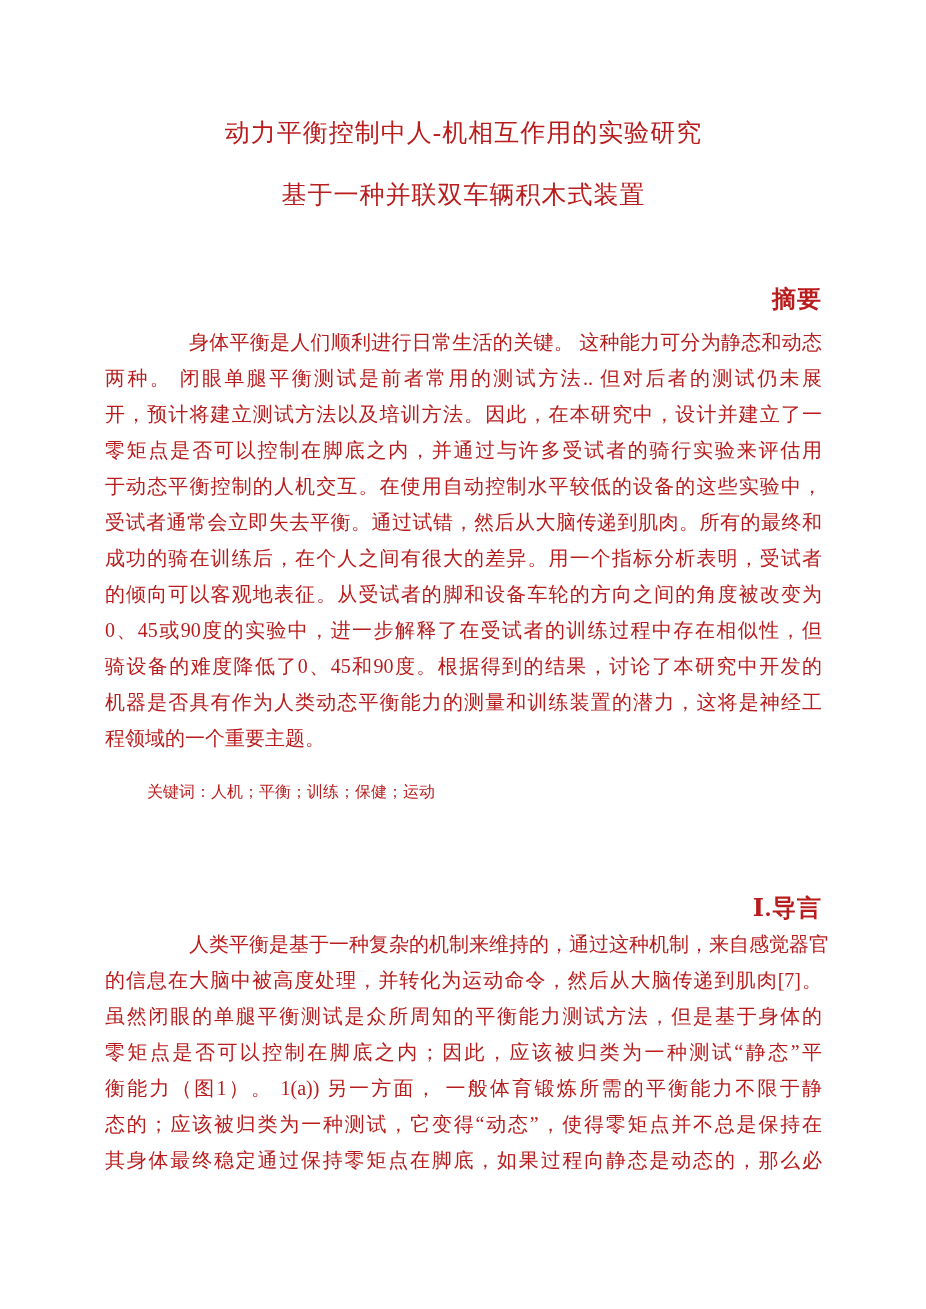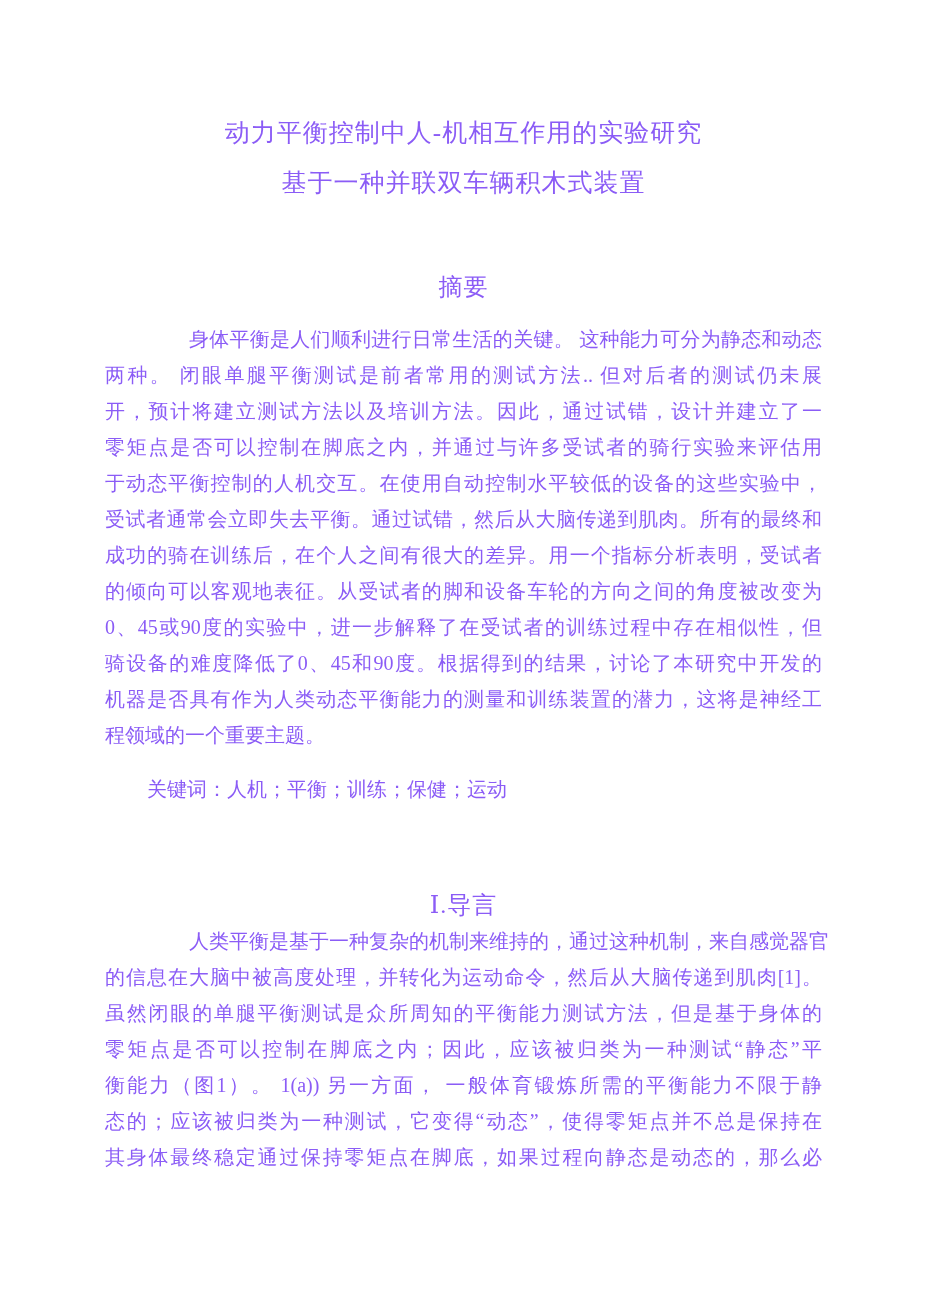--- a/index.html
+++ b/index.html
@@ -8,111 +8,111 @@
     background: #ffffff;
   }
   .page {
     position: relative;
     width: 926px;
     height: 1309px;
     margin: 0 auto;
     background: #ffffff;
     overflow: hidden;
     font-family: "Liberation Serif", "DejaVu Serif", serif;
-    color: #8b5cf6;
+    color: #b91c1c;
   }
   .content {
     padding: 116px 104px 0 105px;
   }
   .doc-title {
     font-size: 25px;
     line-height: 34px;
     text-align: center;
     font-weight: 400;
     letter-spacing: 1px;
   }
   .doc-title.second {
-    margin-top: 16px;
+    margin-top: 28px;
   }
   .section-heading {
     font-size: 24px;
     line-height: 32px;
-    text-align: center;
-    font-weight: 400;
+    text-align: right;
+    font-weight: 700;
     letter-spacing: 1px;
   }
   .abstract-heading {
     margin-top: 71px;
   }
   .intro-heading {
     margin-top: 82px;
   }
   .para {
     font-size: 20px;
   }
   .abstract-para {
-    margin-top: 18px;
+    margin-top: 9px;
   }
   .intro-para {
     margin-top: 2px;
   }
   .line {
     line-height: 36px;
     height: 36px;
     white-space: nowrap;
     text-align: justify;
     text-align-last: justify;
   }
   .line.end {
     text-align-last: left;
   }
   .line.indent {
     padding-left: 84px;
   }
   .keywords-line {
     margin-top: 18px;
-    font-size: 20px;
+    font-size: 16px;
     line-height: 36px;
     padding-left: 42px;
     white-space: nowrap;
   }
 </style>
 </head>
 <body>
 
 <div class="page">
   <div class="content">
 
     <div class="doc-title">动力平衡控制中人-机相互作用的实验研究</div>
     <div class="doc-title second">基于一种并联双车辆积木式装置</div>
 
     <div class="section-heading abstract-heading">摘要</div>
 
     <div class="para abstract-para">
       <div class="line indent">身体平衡是人们顺利进行日常生活的关键。 这种能力可分为静态和动态</div>
       <div class="line">两种。 闭眼单腿平衡测试是前者常用的测试方法.. 但对后者的测试仍未展</div>
-      <div class="line">开，预计将建立测试方法以及培训方法。因此，通过试错，设计并建立了一</div>
+      <div class="line">开，预计将建立测试方法以及培训方法。因此，在本研究中，设计并建立了一</div>
       <div class="line">零矩点是否可以控制在脚底之内，并通过与许多受试者的骑行实验来评估用</div>
       <div class="line">于动态平衡控制的人机交互。在使用自动控制水平较低的设备的这些实验中，</div>
       <div class="line">受试者通常会立即失去平衡。通过试错，然后从大脑传递到肌肉。所有的最终和</div>
       <div class="line">成功的骑在训练后，在个人之间有很大的差异。用一个指标分析表明，受试者</div>
       <div class="line">的倾向可以客观地表征。从受试者的脚和设备车轮的方向之间的角度被改变为</div>
       <div class="line">0、45或90度的实验中，进一步解释了在受试者的训练过程中存在相似性，但</div>
       <div class="line">骑设备的难度降低了0、45和90度。根据得到的结果，讨论了本研究中开发的</div>
       <div class="line">机器是否具有作为人类动态平衡能力的测量和训练装置的潜力，这将是神经工</div>
       <div class="line end">程领域的一个重要主题。</div>
     </div>
 
     <div class="keywords-line">关键词：人机；平衡；训练；保健；运动</div>
 
     <div class="section-heading intro-heading">Ⅰ.导言</div>
 
     <div class="para intro-para">
       <div class="line indent">人类平衡是基于一种复杂的机制来维持的，通过这种机制，来自感觉器官</div>
-      <div class="line">的信息在大脑中被高度处理，并转化为运动命令，然后从大脑传递到肌肉[1]。</div>
+      <div class="line">的信息在大脑中被高度处理，并转化为运动命令，然后从大脑传递到肌肉[7]。</div>
       <div class="line">虽然闭眼的单腿平衡测试是众所周知的平衡能力测试方法，但是基于身体的</div>
       <div class="line">零矩点是否可以控制在脚底之内；因此，应该被归类为一种测试“静态”平</div>
       <div class="line">衡能力（图1）。 1(a)) 另一方面， 一般体育锻炼所需的平衡能力不限于静</div>
       <div class="line">态的；应该被归类为一种测试，它变得“动态”，使得零矩点并不总是保持在</div>
       <div class="line">其身体最终稳定通过保持零矩点在脚底，如果过程向静态是动态的，那么必</div>
     </div>
 
   </div>
 </div>
 

